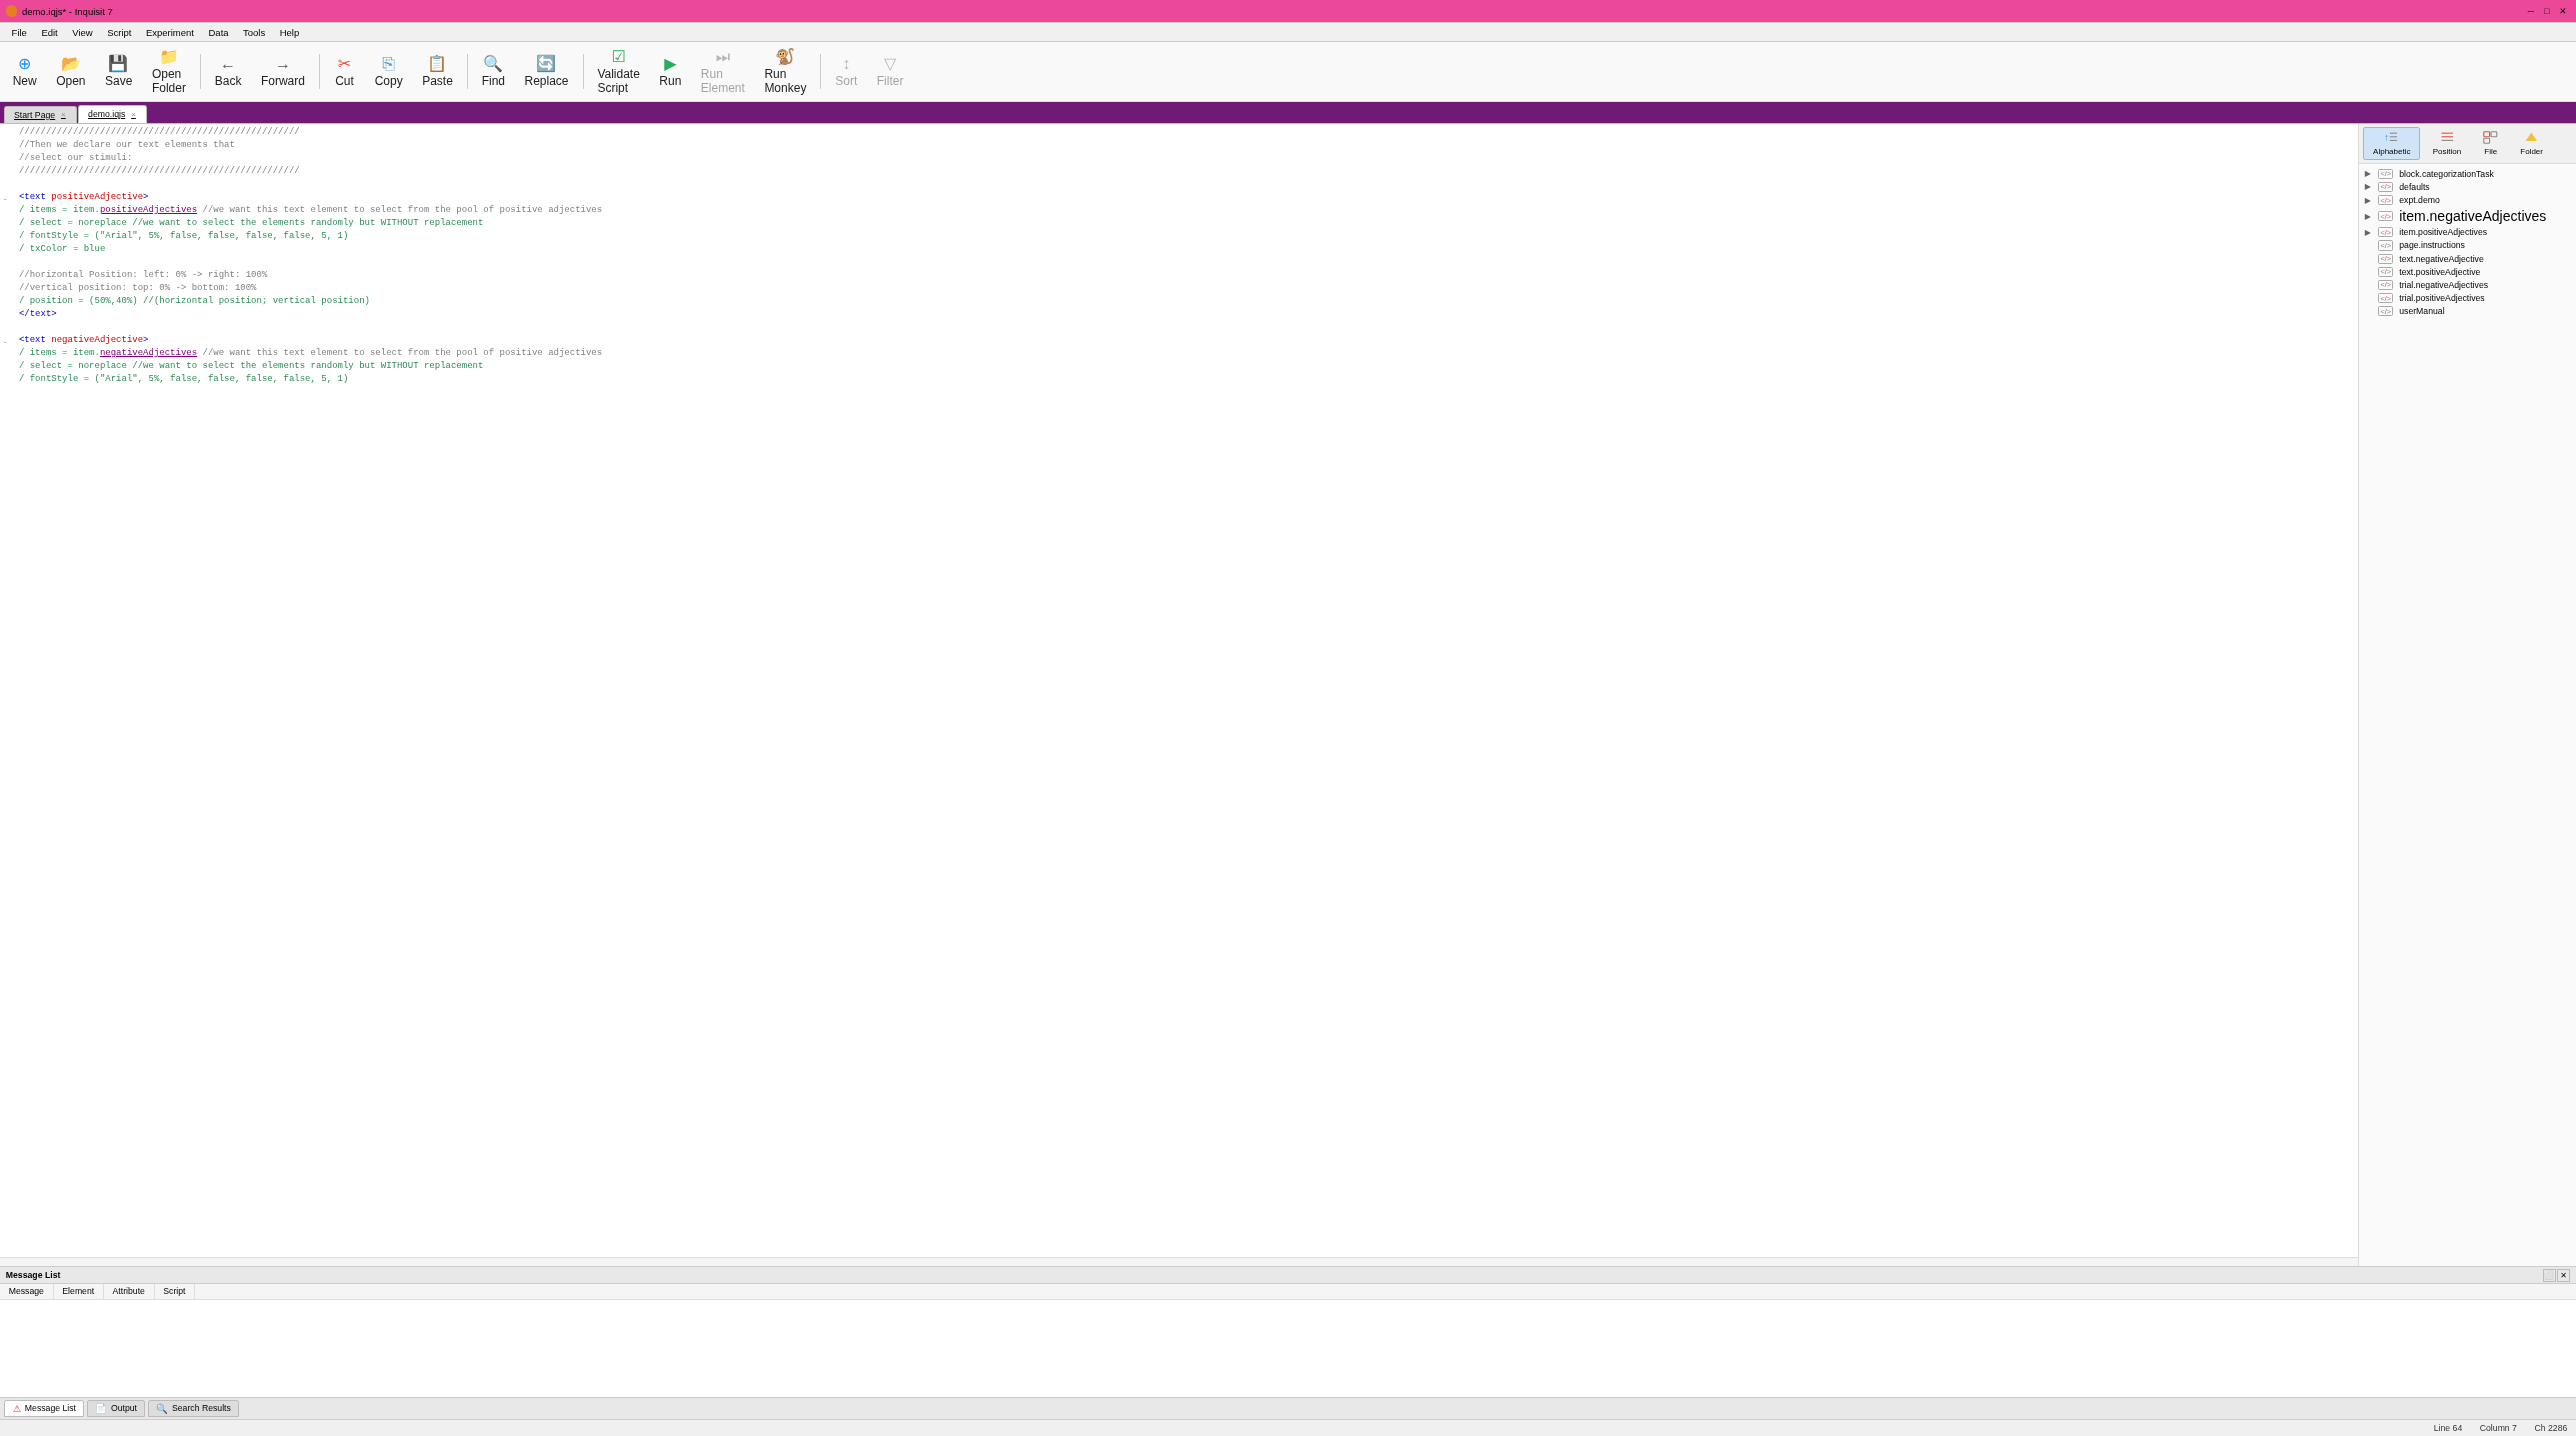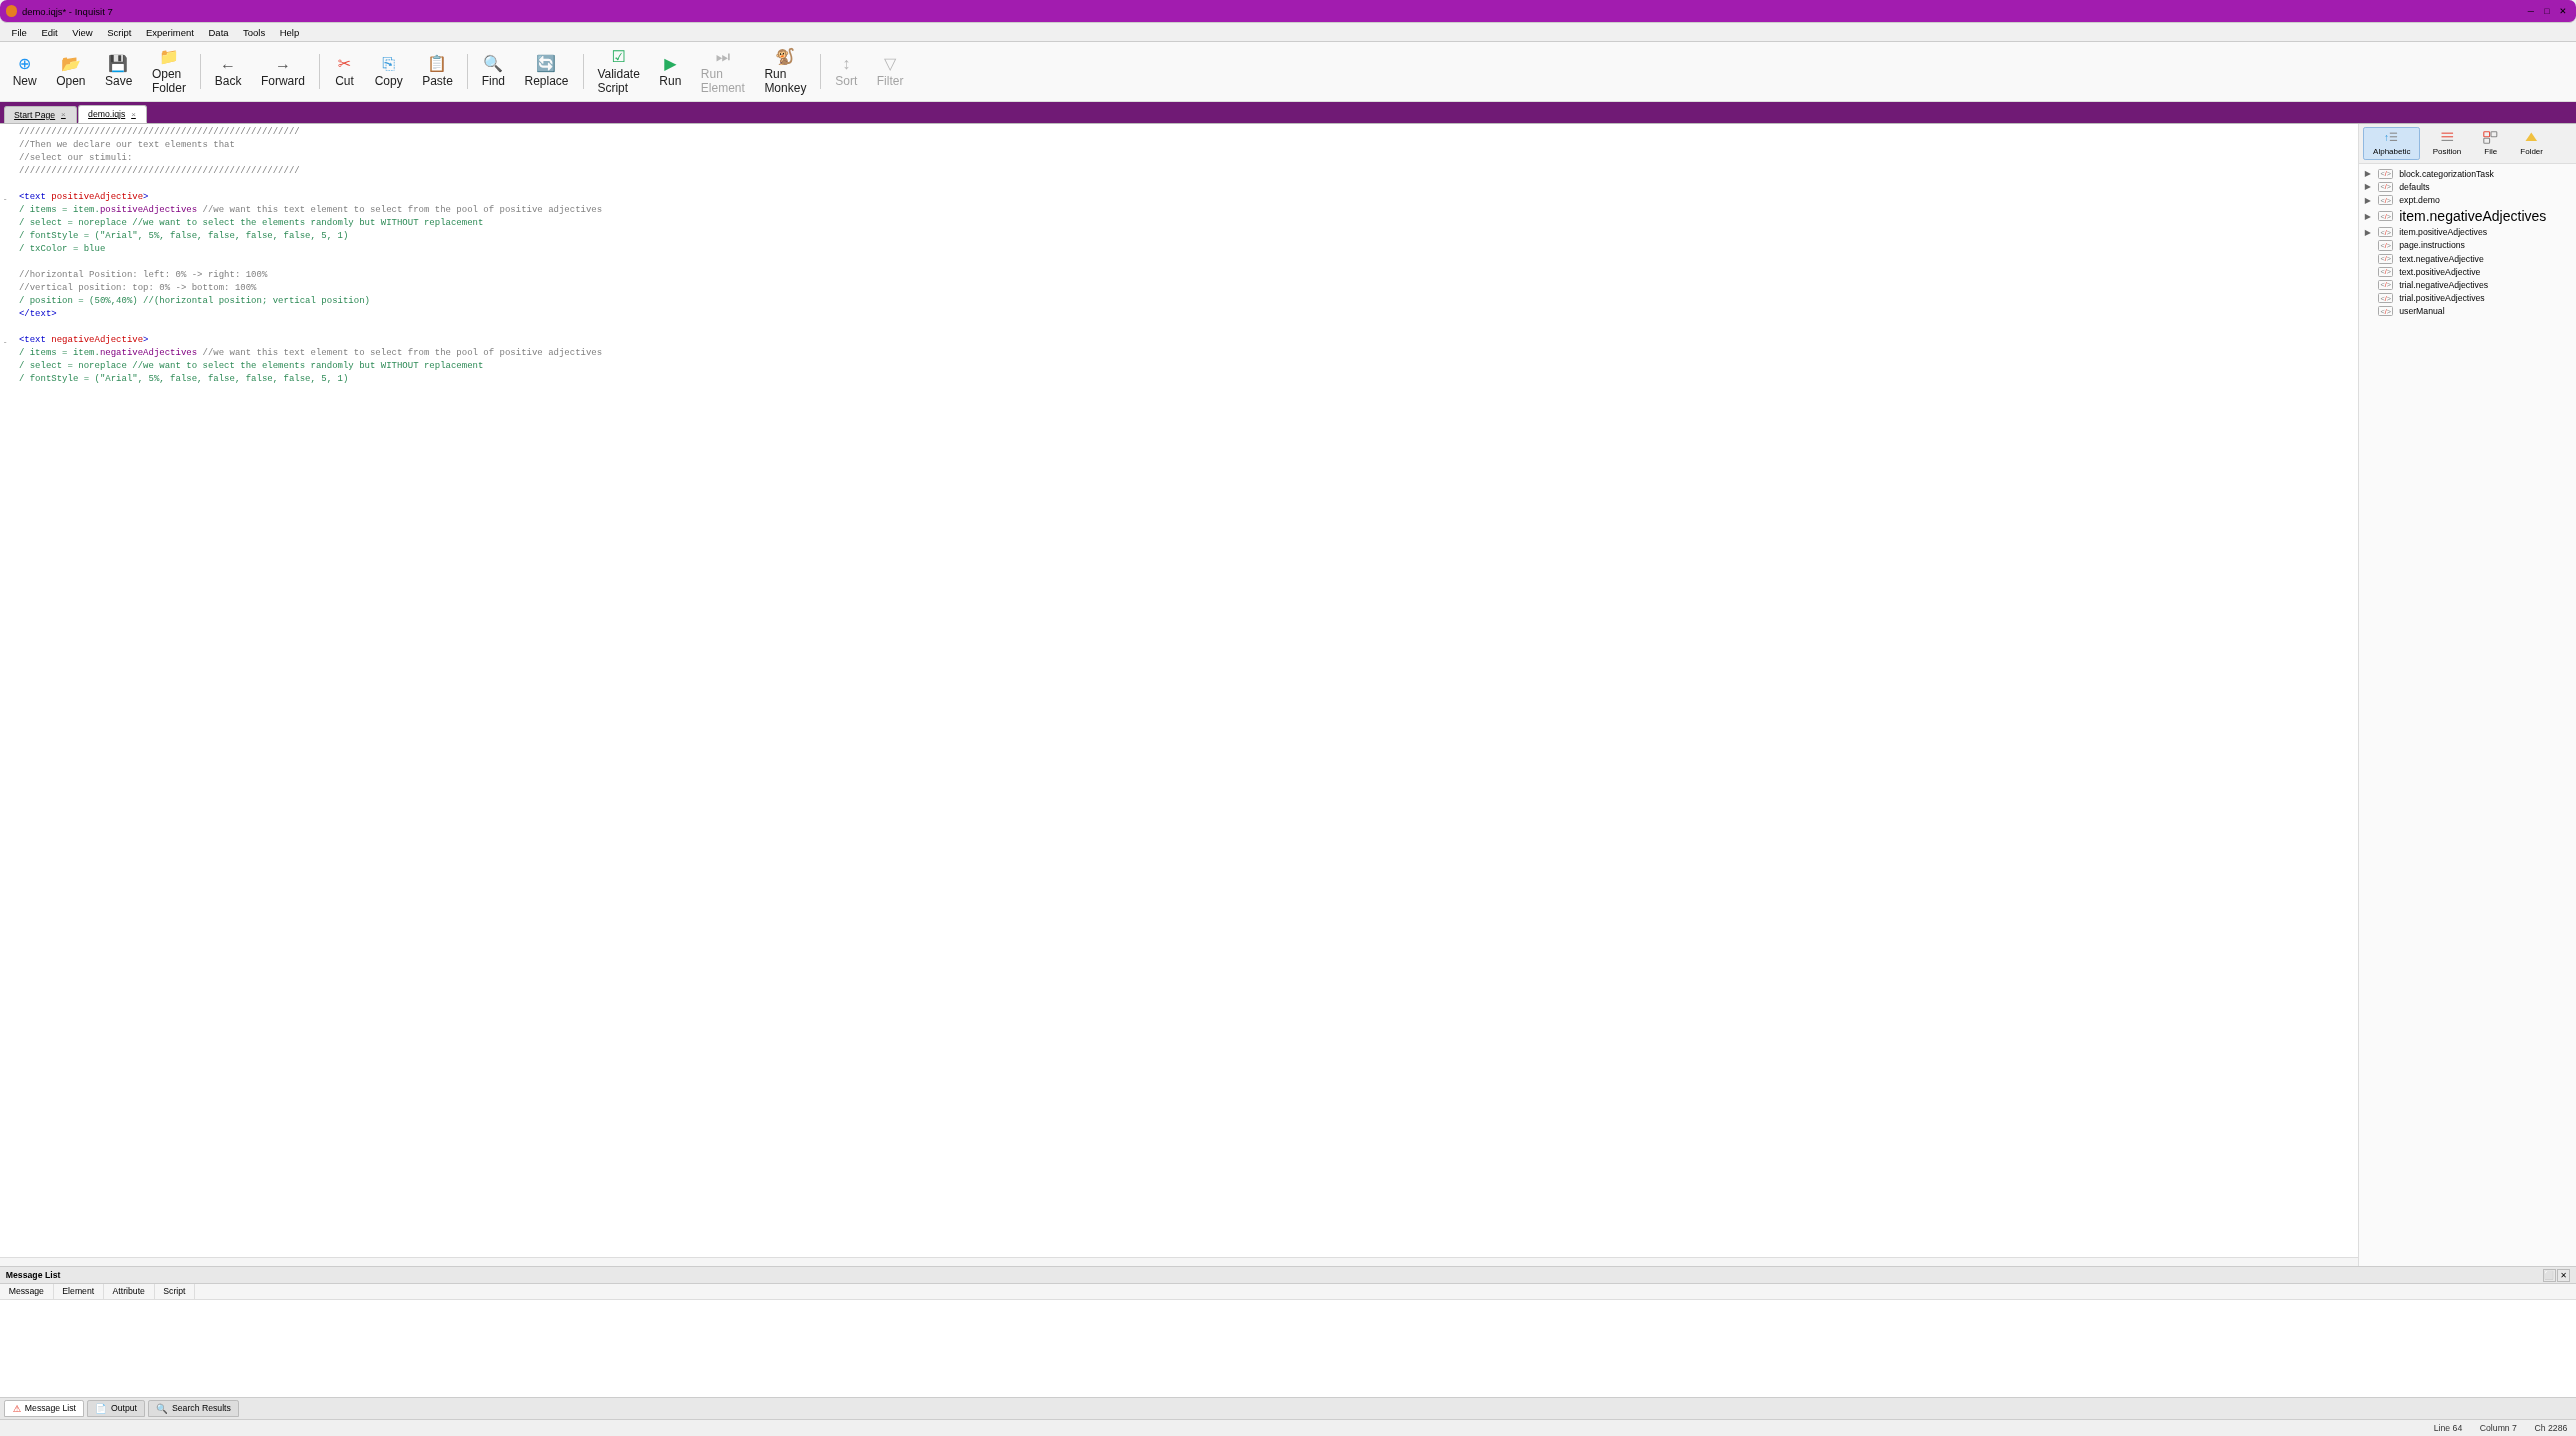--- a/index.html
+++ b/index.html
@@ -1,19 +1,19 @@
 <!DOCTYPE html>
 <html style="font-size:11.7px"><head>
   <meta charset="utf-8">
   <style>
     * { box-sizing: border-box; margin: 0; padding: 0; }
     body { font-family: 'Segoe UI', Arial, sans-serif; font-size: 9.5px; background: #f0f0f0; display: flex; flex-direction: column; height: 100vh; overflow: hidden; }
 
     
-    .title-bar { background: #a21caf; display: flex; align-items: center; justify-content: space-between; padding: 2.9px 5.8px; border-bottom: 0.7px solid #ccc; min-height: 23px; border-radius: 7px; }
+    .title-bar { background: #ec4899; display: flex; align-items: center; justify-content: space-between; padding: 2.9px 5.8px; border-bottom: 0.7px solid #ccc; min-height: 23px; }
     .title-bar-left { display: flex; align-items: center; gap: 4.4px; font-size: 9.5px; }
     .title-bar-icon { width: 11.7px; height: 11.7px; background: #e67e22; border-radius: 50%; display: inline-block; }
     .title-bar-controls { display: flex; gap: 1.5px; }
     .title-btn { width: 14.6px; height: 14.6px; border: none; background: transparent; cursor: pointer; font-size: 8.7px; display: flex; align-items: center; justify-content: center; }
 
     
     .menu-bar { display: flex; align-items: center; gap: 2.9px; padding: 1.5px 5.8px; background: #f0f0f0; border-bottom: 0.7px solid #ccc; }
     .menu-item { padding: 2.2px 5.8px; cursor: pointer; font-size: 9.5px; }
 
     
@@ -53,21 +53,21 @@
     .main-area { display: flex; flex: 1; overflow: hidden; }
 
     
     .editor-panel { flex: 1; display: flex; flex-direction: column; overflow: hidden; background: #fff; }
     .editor-scroll { flex: 1; overflow: auto; background: #fff; font-family: 'Consolas', 'Courier New', monospace; font-size: 9px; padding: 2.9px 0; }
     .editor-line { display: flex; min-height: 13px; padding: 0; white-space: pre; }
     .line-content { padding: 0 2.9px 0 8.7px; flex: 1; }
     .col-darkgreen { color: #2e8b57; }
     .col-blue { color: #0000cd; }
     .col-red { color: #cc0000; }
-    .col-purple { color: #800080; }
+    .col-purple { color: #800080; text-decoration: underline; }
     .col-comment { color: #808080; }
     .fold-marker { width: 10.2px; text-align: center; color: #888; cursor: pointer; flex-shrink: 0; font-size: 8px; line-height: 13px; }
     .scrollbar-h { height: 8.7px; background: #f5f5f5; border-top: 0.7px solid #ddd; display: flex; align-items: center; }
 
     
     .sidebar-panel { width: 218px; border-left: 1.5px solid #ddd; background: #fafafa; display: flex; flex-direction: column; overflow: hidden; }
     .sidebar-tabs { display: flex; align-items: center; border-bottom: 0.7px solid #ddd; background: #f0f0f0; padding: 2.9px 4.4px; gap: 2.9px; }
     .sidebar-tab { display: flex; flex-direction: column; align-items: center; padding: 2.9px 8.7px; cursor: pointer; border: 0.7px solid transparent; border-radius: 2.2px; font-size: 8px; gap: 1.5px; }
     .sidebar-tab.active { background: #d0e4f7; border-color: #90b8e0; }
     .sidebar-tab .s-icon { font-size: 11.7px; }

